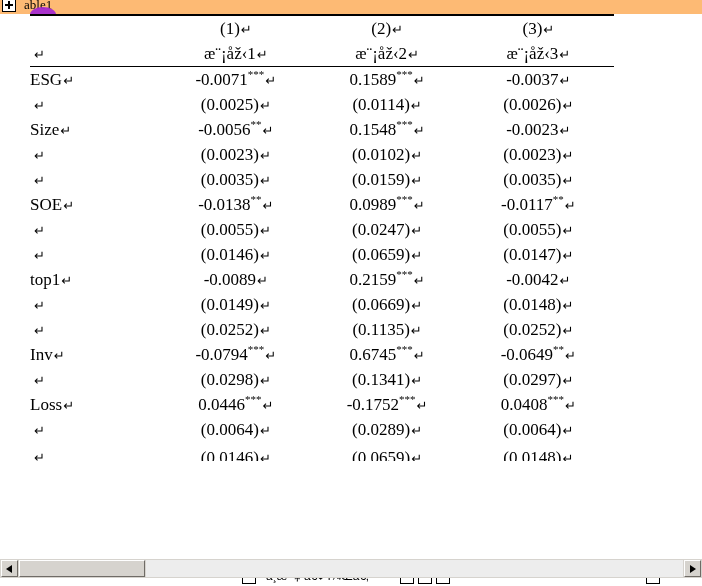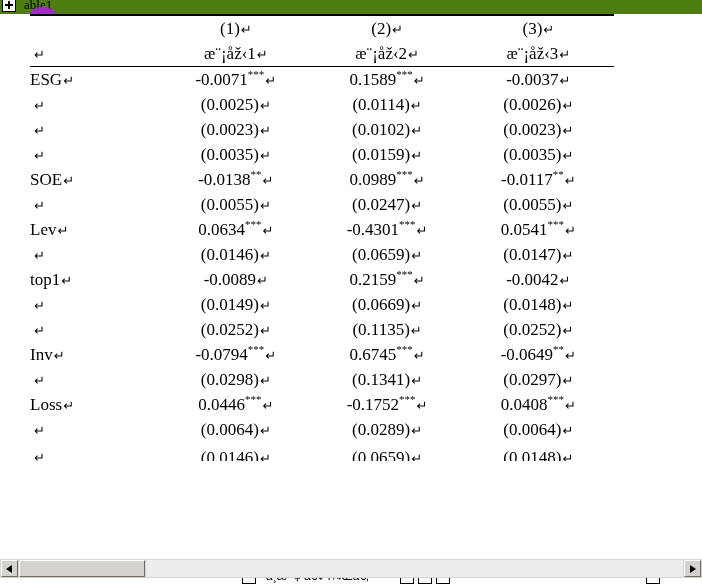--- a/index.html
+++ b/index.html
@@ -15,21 +15,21 @@
     color: #000000;
     position: relative;
   }
 
   
   #top-bar {
     position: absolute;
     top: 0; left: 0;
     width: 702px;
     height: 14px;
-    background: #4d7c0f;
+    background: #fdba74;
     overflow: hidden;
   }
   #top-bar .tb-label {
     position: absolute;
     left: 24px;
     top: -3px;
     font-family: "Liberation Serif", serif;
     font-size: 13px;
     color: #000000;
     white-space: nowrap;
@@ -286,20 +286,34 @@
         </td>
         <td class="col-num se">
           <span>(0.0114)</span><span class="pilcrow">↵</span>
         </td>
         <td class="col-num se">
           <span>(0.0026)</span><span class="pilcrow">↵</span>
         </td>
       </tr>
 
       <tr>
+        <td class="col-label lbl">
+          <span>Size</span><span class="pilcrow">↵</span>
+        </td>
+        <td class="col-num val">
+          <span>-0.0056</span><sup class="stars">**</sup><span class="pilcrow">↵</span>
+        </td>
+        <td class="col-num val">
+          <span>0.1548</span><sup class="stars">***</sup><span class="pilcrow">↵</span>
+        </td>
+        <td class="col-num val">
+          <span>-0.0023</span><sup class="stars"></sup><span class="pilcrow">↵</span>
+        </td>
+      </tr>
+      <tr>
         <td class="col-label">
           <span class="pilcrow-only">↵</span>
         </td>
         <td class="col-num se">
           <span>(0.0023)</span><span class="pilcrow">↵</span>
         </td>
         <td class="col-num se">
           <span>(0.0102)</span><span class="pilcrow">↵</span>
         </td>
         <td class="col-num se">
@@ -344,34 +358,20 @@
           <span>(0.0055)</span><span class="pilcrow">↵</span>
         </td>
         <td class="col-num se">
           <span>(0.0247)</span><span class="pilcrow">↵</span>
         </td>
         <td class="col-num se">
           <span>(0.0055)</span><span class="pilcrow">↵</span>
         </td>
       </tr>
 
-      <tr>
-        <td class="col-label lbl">
-          <span>Lev</span><span class="pilcrow">↵</span>
-        </td>
-        <td class="col-num val">
-          <span>0.0634</span><sup class="stars">***</sup><span class="pilcrow">↵</span>
-        </td>
-        <td class="col-num val">
-          <span>-0.4301</span><sup class="stars">***</sup><span class="pilcrow">↵</span>
-        </td>
-        <td class="col-num val">
-          <span>0.0541</span><sup class="stars">***</sup><span class="pilcrow">↵</span>
-        </td>
-      </tr>
       <tr>
         <td class="col-label">
           <span class="pilcrow-only">↵</span>
         </td>
         <td class="col-num se">
           <span>(0.0146)</span><span class="pilcrow">↵</span>
         </td>
         <td class="col-num se">
           <span>(0.0659)</span><span class="pilcrow">↵</span>
         </td>

